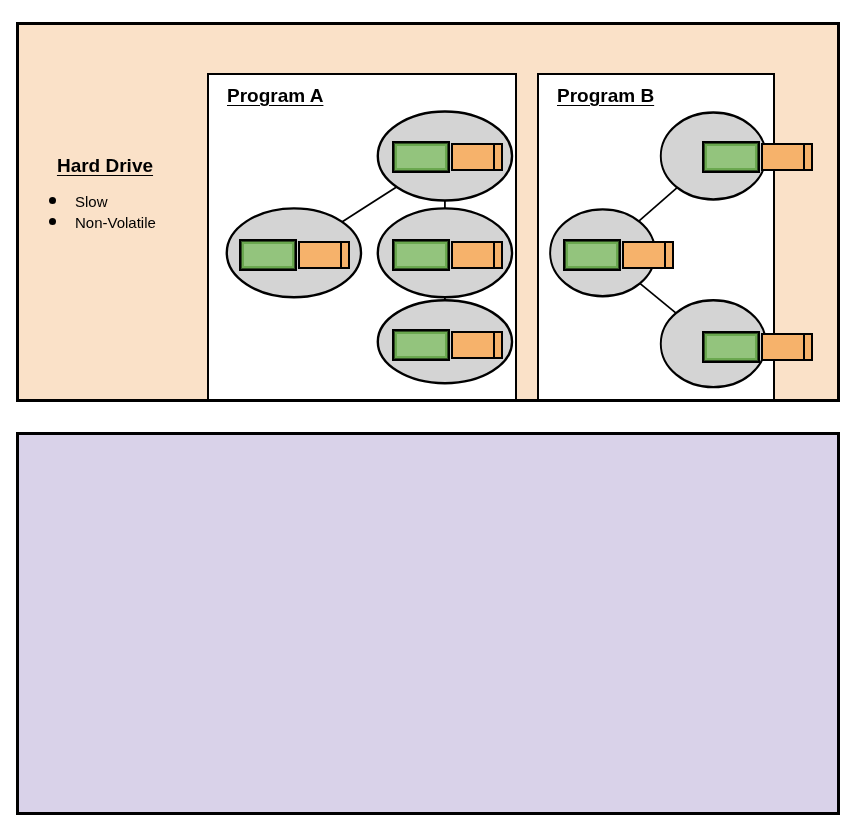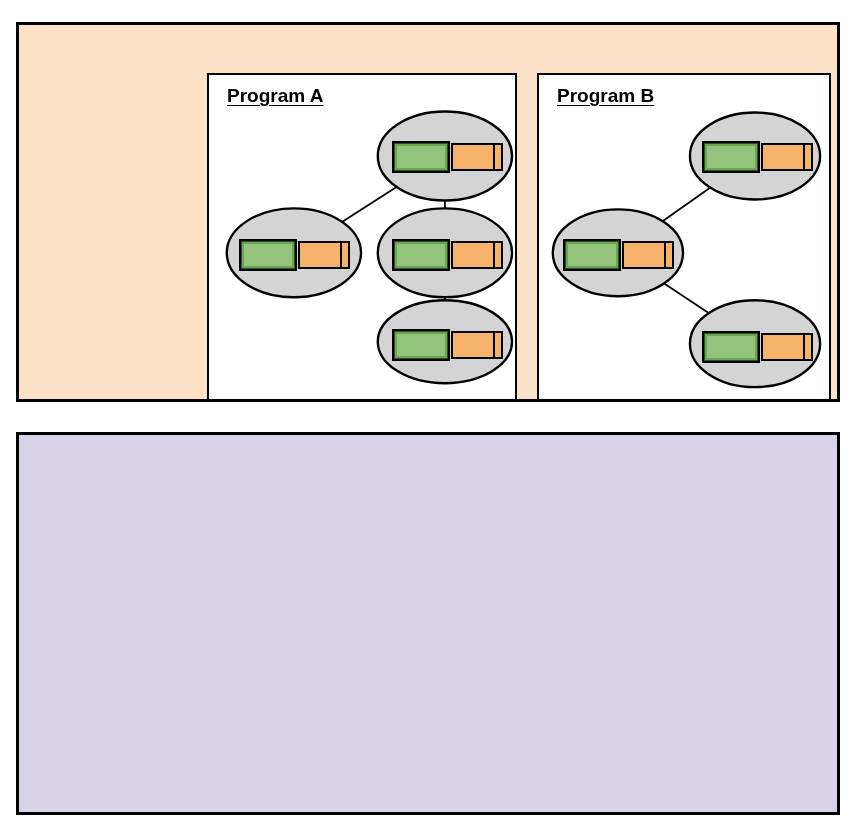--- a/index.html
+++ b/index.html
@@ -57,21 +57,21 @@
     background:#000;
   }
 
   .program-box{
     position:absolute;
     background:#ffffff;
     border:2px solid #000000;
     box-sizing:border-box;
   }
   #hd-prog-a{left:188px;top:48px;width:310px;height:328px;}
-  #hd-prog-b{left:518px;top:48px;width:294px;height:328px;}
+  #hd-prog-b{left:518px;top:48px;width:238px;height:328px;}
 
   .program-title{
     position:absolute;
     left:18px;top:10px;
     font-size:19px;
     font-weight:bold;
     color:#000;
     text-decoration:underline;
     text-underline-offset:3px;
     white-space:nowrap;
@@ -116,20 +116,27 @@
     position:absolute;
     top:0;bottom:0;
     width:2px;background:#000;
   }
 </style>
 </head>
 <body>
 
 <div class="panel" id="panel-hard-drive">
 
+  <div class="tier-label-wrap" id="hd-label-wrap">
+    <div class="tier-title bold">Hard Drive</div>
+    <ul class="bullets">
+      <li>Slow</li>
+      <li>Non-Volatile</li>
+    </ul>
+  </div>
 
   <div class="program-box" id="hd-prog-a">
     <div class="program-title">Program A</div>
     <svg class="graph-svg" viewBox="0 0 310 328" preserveAspectRatio="none">
         <line x1="239" y1="82" x2="86" y2="180" class="edge"></line>
         <line x1="239" y1="82" x2="239" y2="180" class="edge"></line>
         <line x1="239" y1="180" x2="239" y2="270" class="edge"></line>
         <ellipse cx="239" cy="82" rx="68" ry="45" class="node-ellipse"></ellipse>
         <ellipse cx="86" cy="180" rx="68" ry="45" class="node-ellipse"></ellipse>
         <ellipse cx="239" cy="180" rx="68" ry="45" class="node-ellipse"></ellipse>

